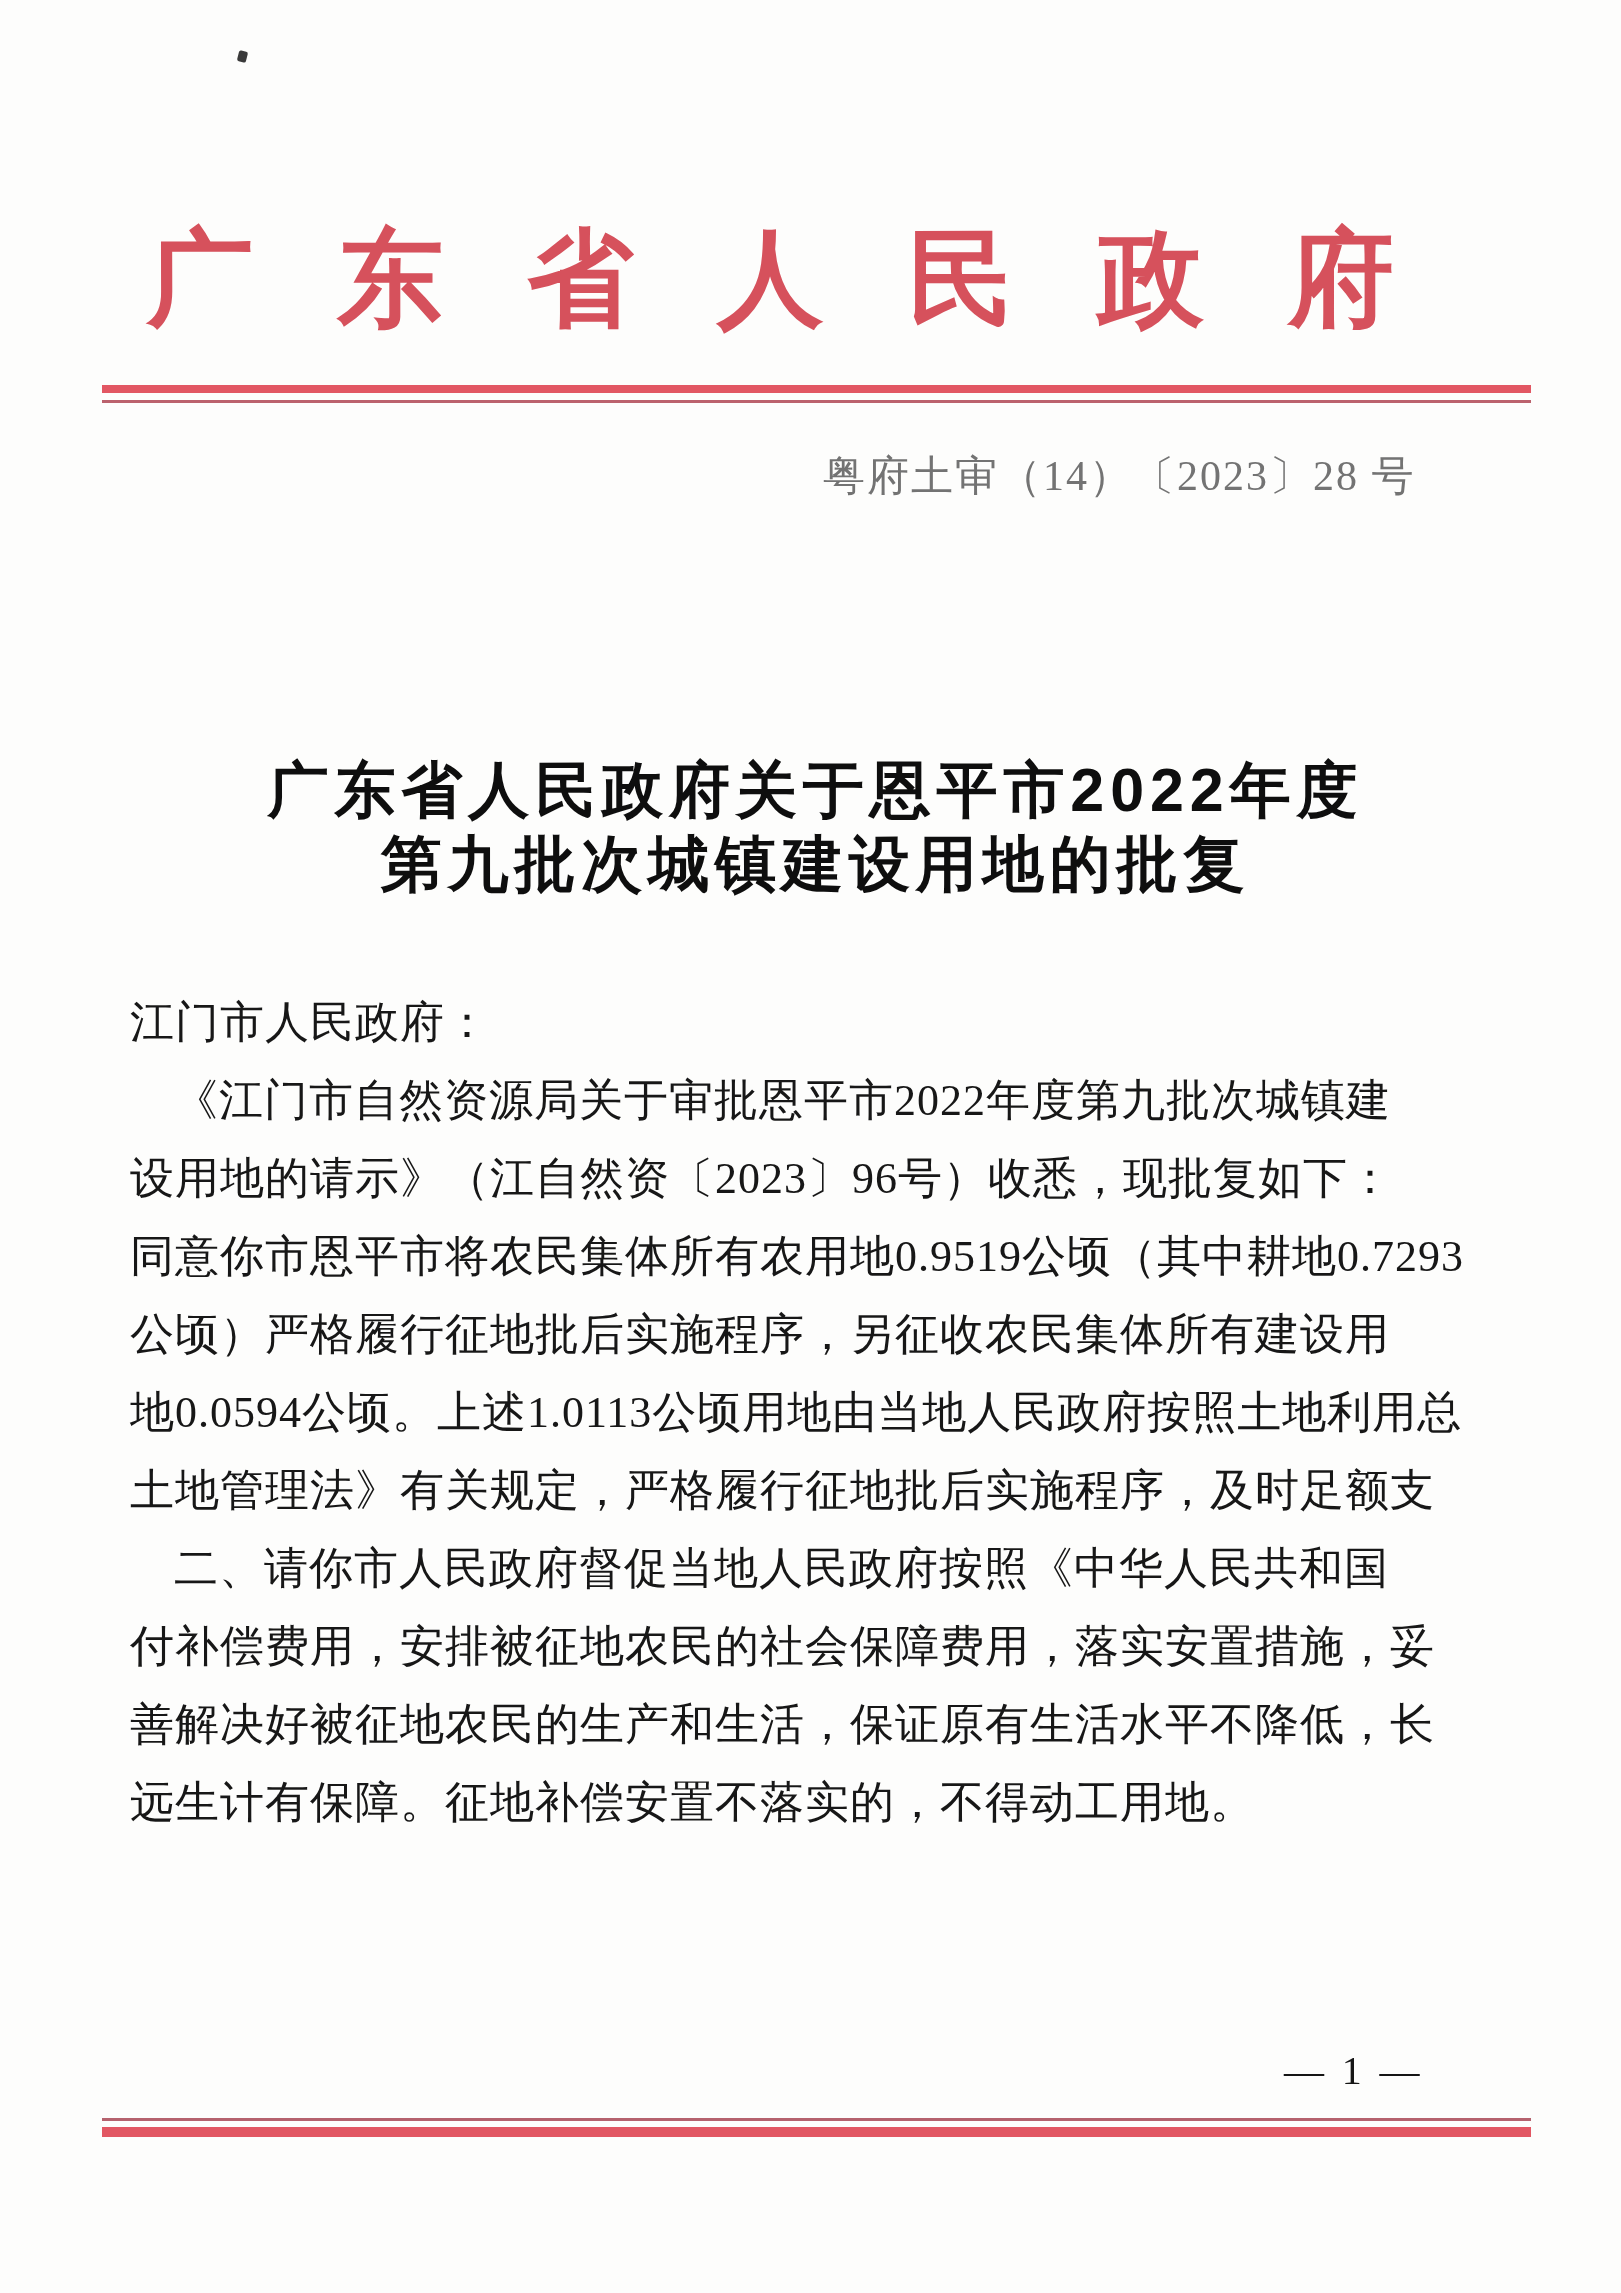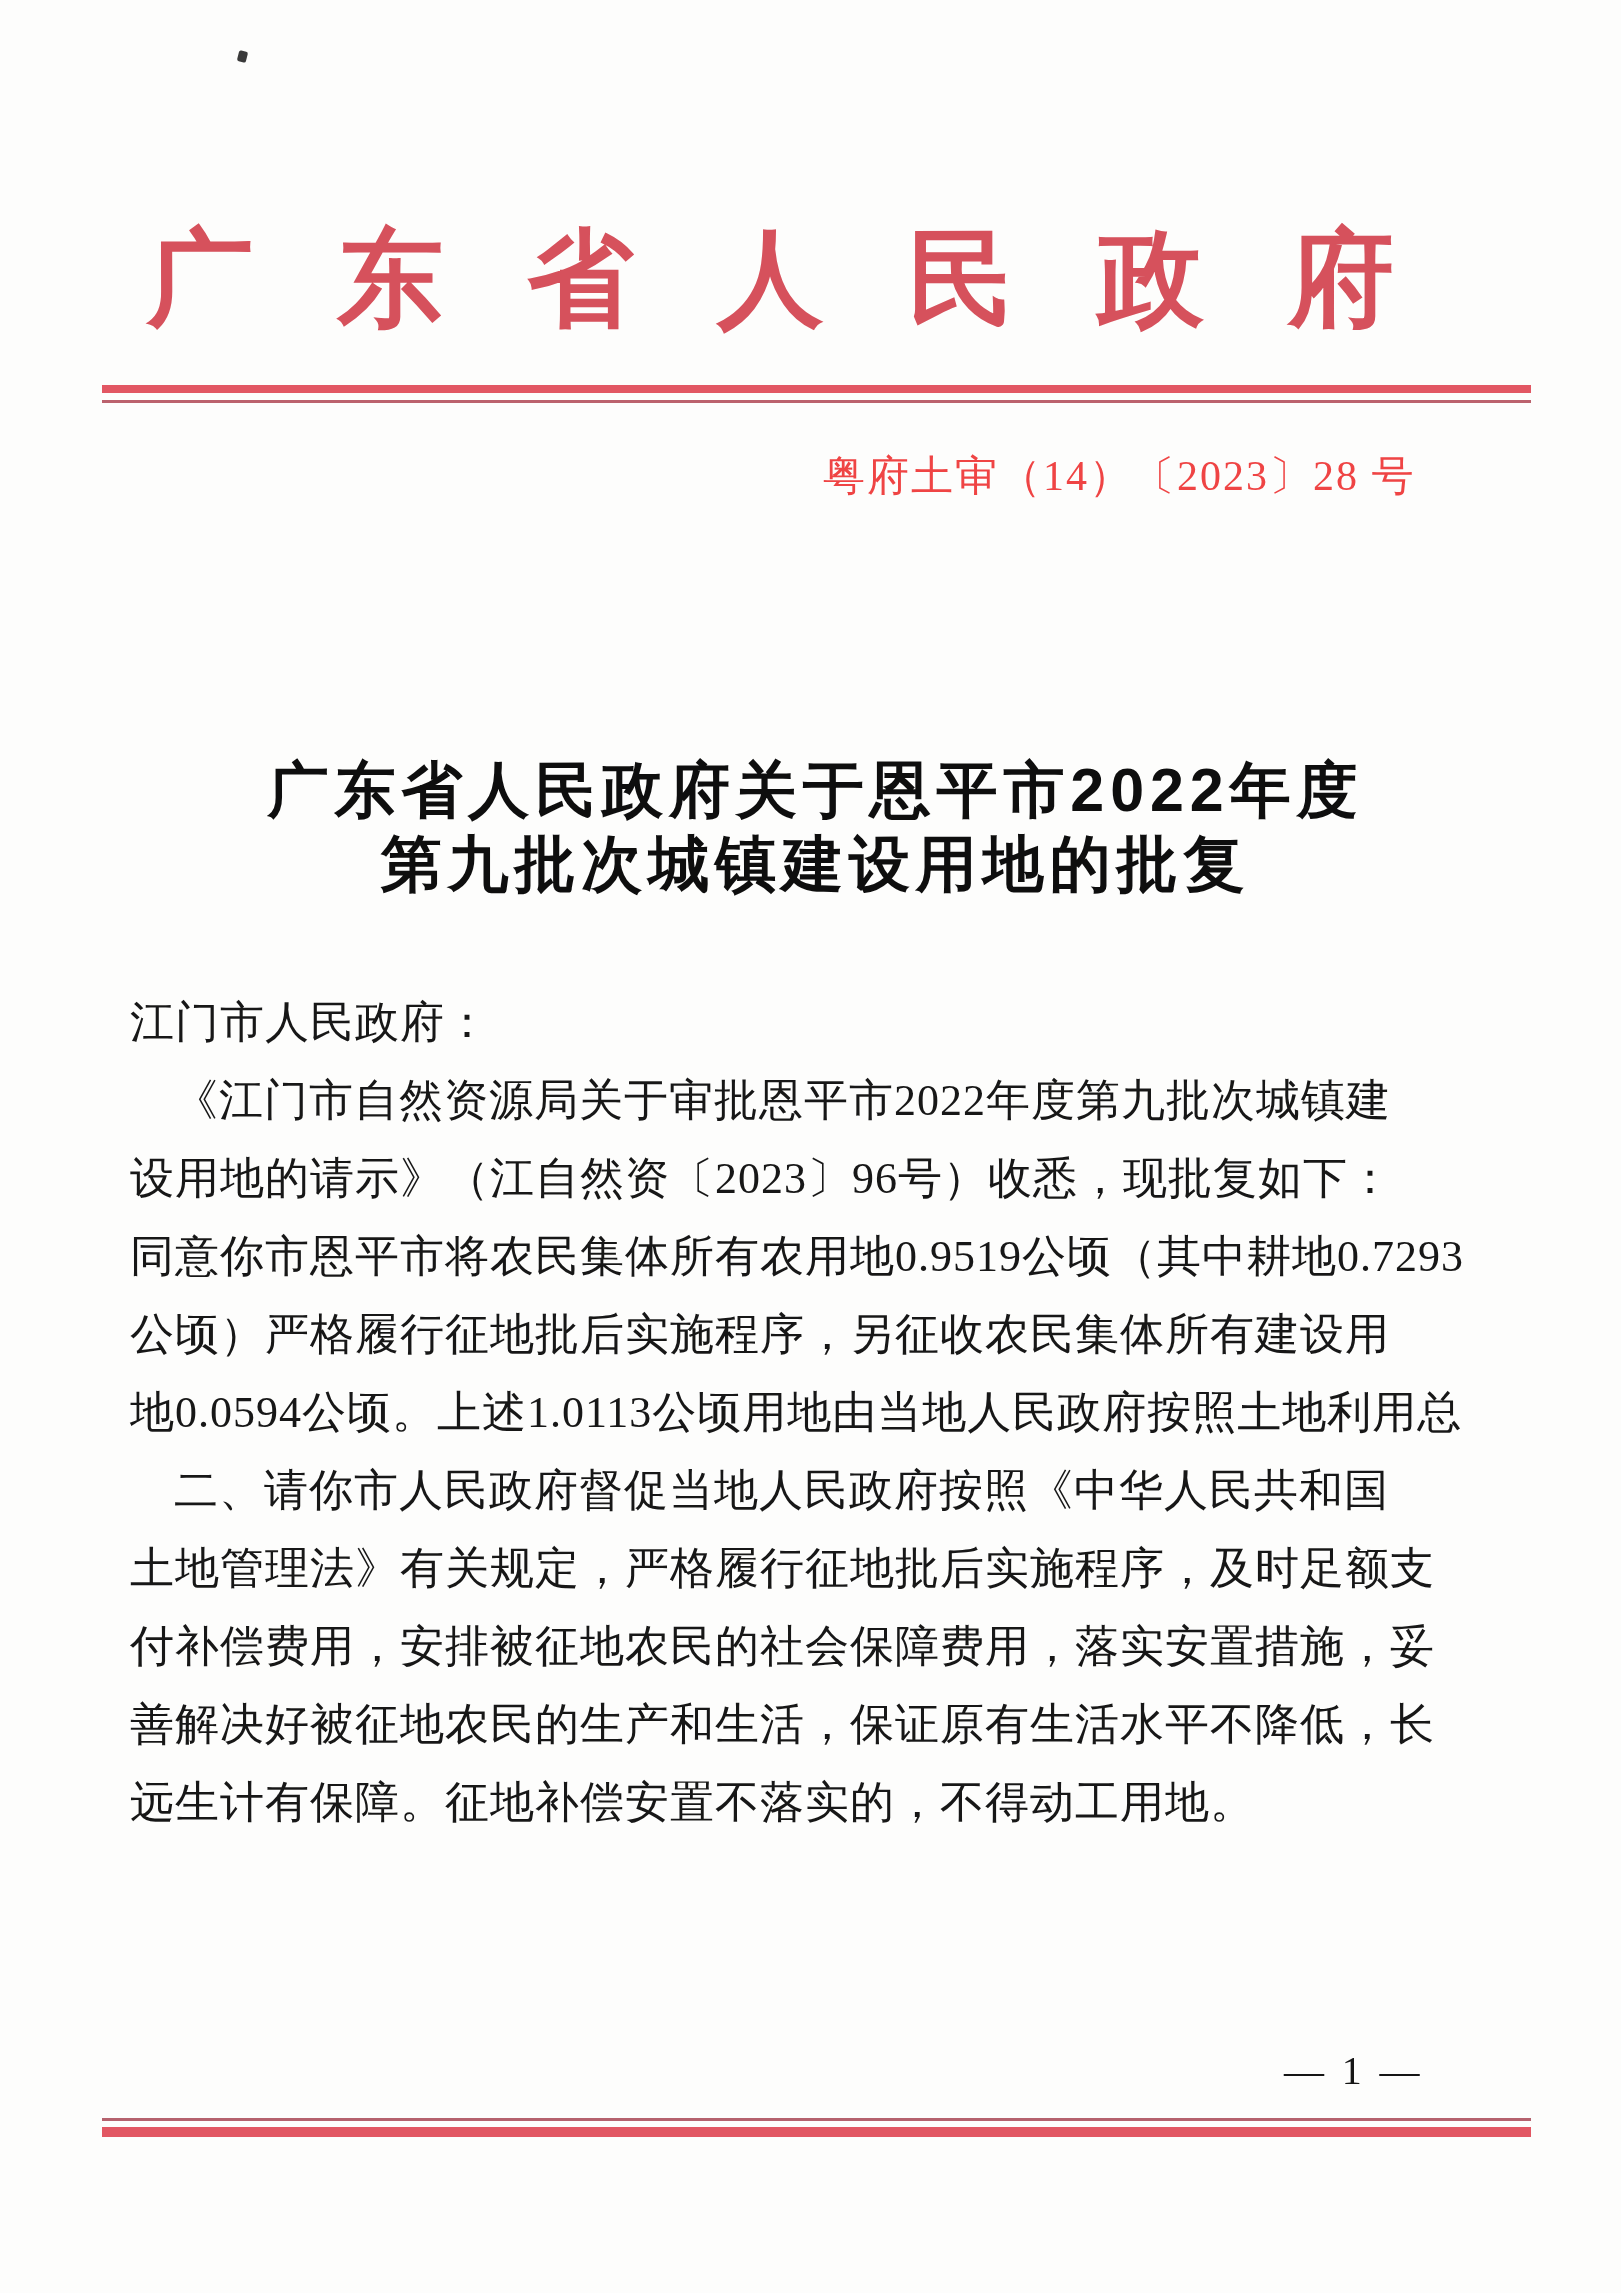--- a/index.html
+++ b/index.html
@@ -56,21 +56,21 @@
   .rule-bottom-thick { top: 2127px; height: 9.8px; background: #e25763; }
 
   
   .doc-number {
     position: absolute;
     left: 823px;
     top: 451px;
     font-size: 42px;
     line-height: 51px;
     letter-spacing: 2px;
-    color: #ef4444;
+    color: #737373;
     white-space: nowrap;
   }
 
   
   .doc-title {
     position: absolute;
     left: 0;
     top: 753px;
     width: 1631px;
     text-align: center;
@@ -138,22 +138,22 @@
     <div>第九批次城镇建设用地的批复</div>
   </div>
 
   <div class="doc-body">
     <div class="bl">江门市人民政府：</div>
     <div class="bl ind">《江门市自然资源局关于审批恩平市2022年度第九批次城镇建</div>
     <div class="bl">设用地的请示》（江自然资〔2023〕96号）收悉，现批复如下：</div>
     <div class="bl">同意你市恩平市将农民集体所有农用地0.9519公顷（其中耕地0.7293</div>
     <div class="bl">公顷）严格履行征地批后实施程序，另征收农民集体所有建设用</div>
     <div class="bl">地0.0594公顷。上述1.0113公顷用地由当地人民政府按照土地利用总</div>
+    <div class="bl">土地管理法》有关规定，严格履行征地批后实施程序，及时足额支</div>
     <div class="bl ind">二、请你市人民政府督促当地人民政府按照《中华人民共和国</div>
-    <div class="bl">土地管理法》有关规定，严格履行征地批后实施程序，及时足额支</div>
     <div class="bl">付补偿费用，安排被征地农民的社会保障费用，落实安置措施，妥</div>
     <div class="bl">善解决好被征地农民的生产和生活，保证原有生活水平不降低，长</div>
     <div class="bl">远生计有保障。征地补偿安置不落实的，不得动工用地。</div>
   </div>
 
   <div class="page-number">— 1 —</div>
 
   <div class="rule rule-bottom-thin"></div>
   <div class="rule rule-bottom-thick"></div>
 

